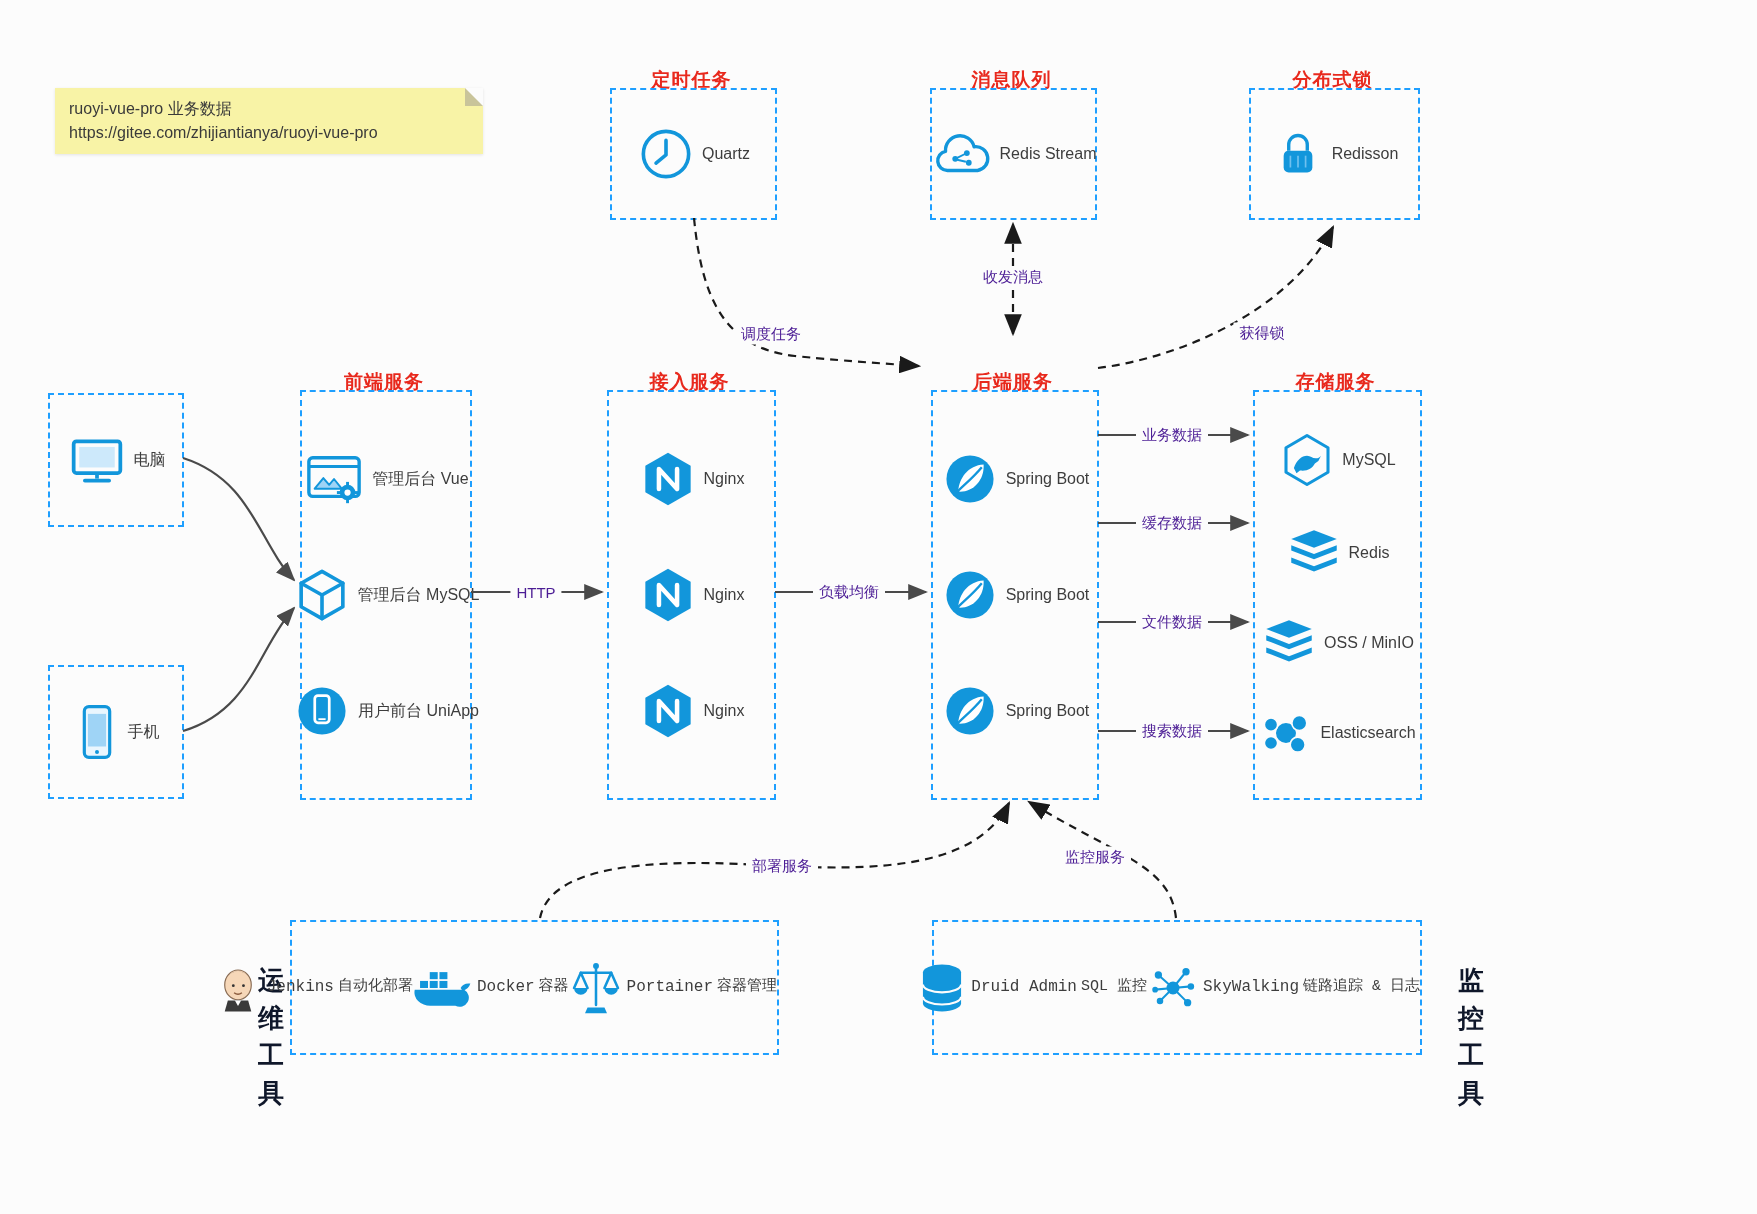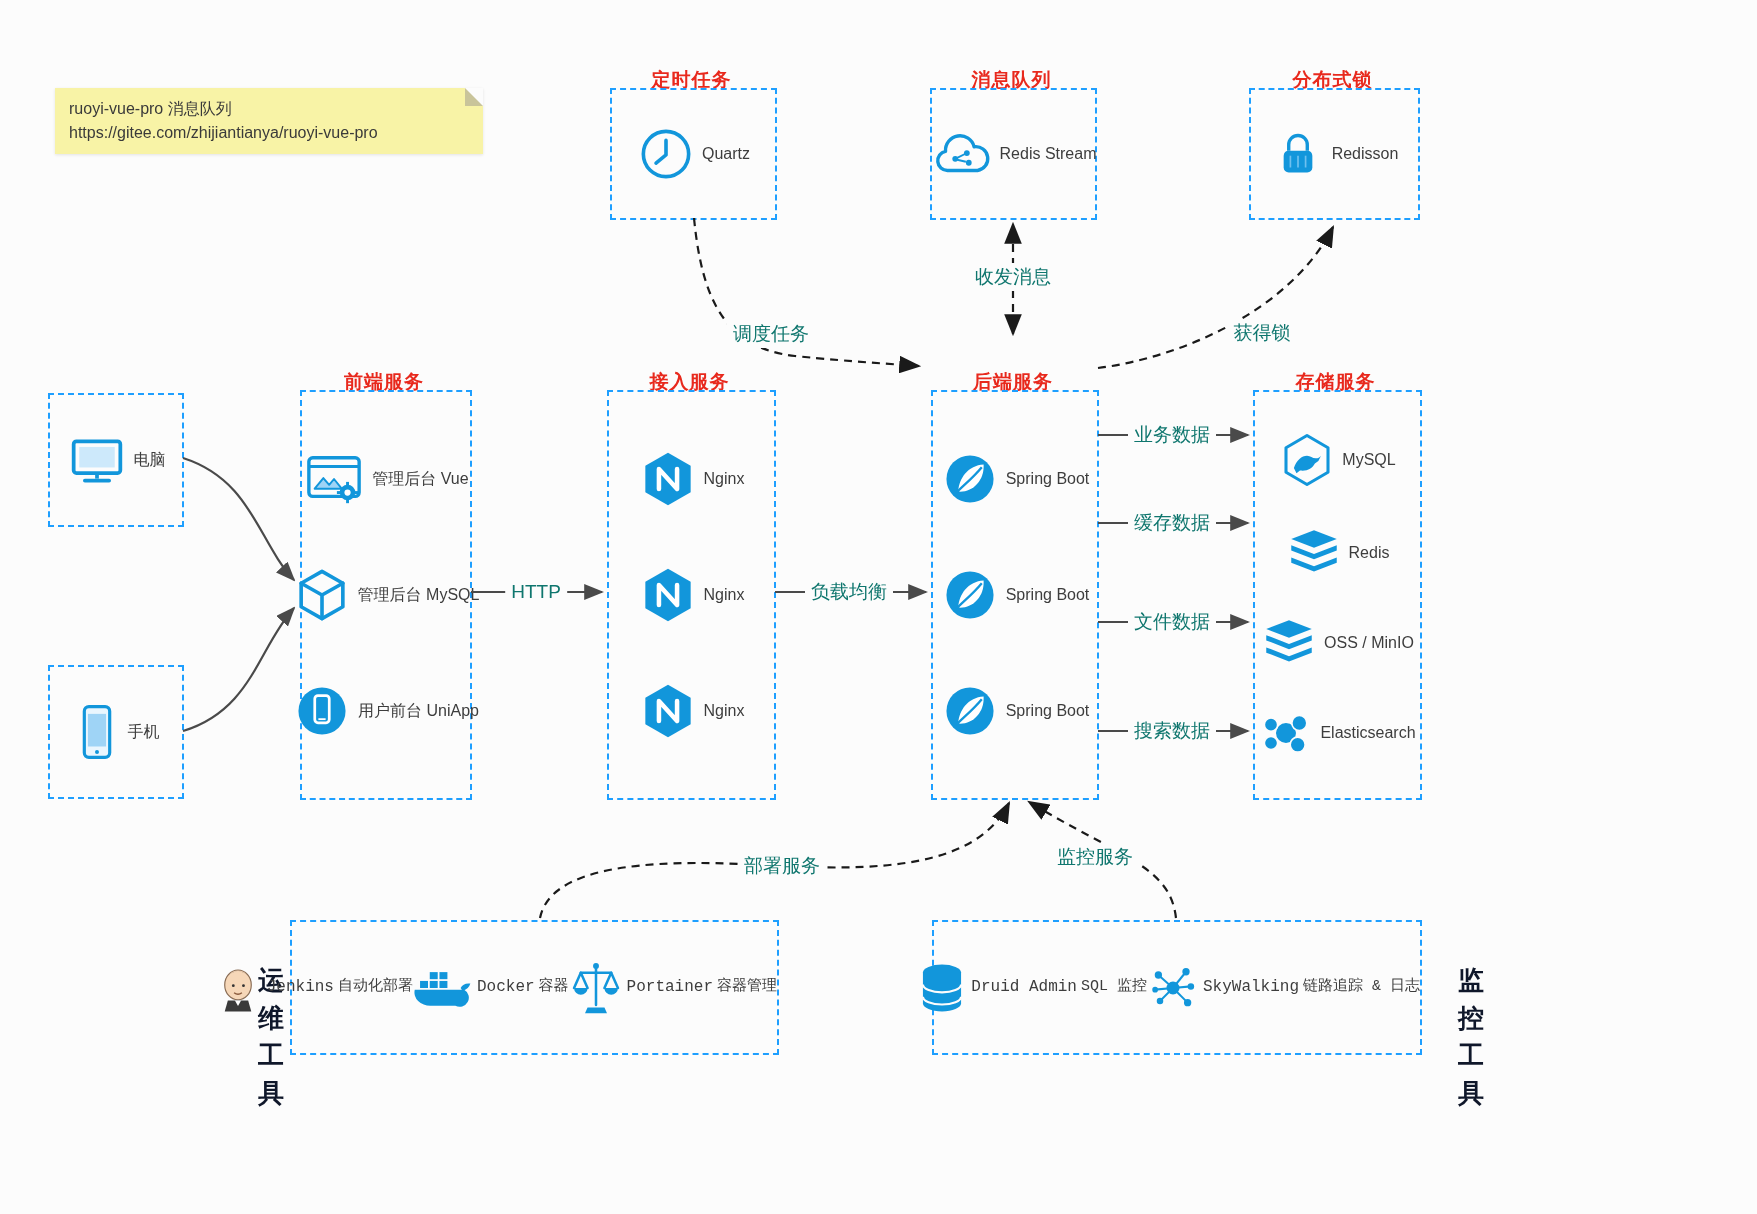--- a/index.html
+++ b/index.html
@@ -18,29 +18,29 @@
         text-align:right;z-index:2;}
   .vcol{display:flex;flex-direction:column;justify-content:space-evenly;align-items:center;}
   .hrow{display:flex;flex-direction:row;justify-content:flex-end;align-items:center;font-family:Liberation Mono, monospace;}
   .item{display:flex;flex-direction:row;align-items:center;gap:7px;}
   .icon{display:flex;align-items:center;justify-content:center;}
   .node-label{font-size:16px;color:#3d3d3d;text-align:center;line-height:1.35;white-space:nowrap;}
   .sub-label{font-size:15px;color:#3d3d3d;text-align:center;line-height:1.35;white-space:nowrap;}
 
   .overlay{position:absolute;left:0;top:0;z-index:5;pointer-events:none;}
   .edge-label{position:absolute;transform:translate(-50%,-50%);background:#fcfcfc;padding:1px 6px;
-        font-size:19px;color:#0f766e;white-space:nowrap;z-index:6;}
+        font-size:15px;color:#4c1d95;white-space:nowrap;z-index:6;}
 </style>
 </head>
 <body>
 
 <div class="canvas">
 
   <div class="note">
-    <div>ruoyi-vue-pro 消息队列</div>
+    <div>ruoyi-vue-pro 业务数据</div>
     <div>https://gitee.com/zhijiantianya/ruoyi-vue-pro</div>
   </div>
 
   <div class="box-title" style="left:610px;top:50px;width:163px">定时任务</div>
   <div class="dashed-box vcol" style="left:610px;top:88px;width:163px;height:128px">
     <div class="item">
       <span class="icon">
         <svg width="58" height="58" viewBox="0 0 64 64">
             <circle cx="32" cy="32" r="25" fill="none" stroke="#1296db" stroke-width="4"></circle>
             <path d="M32 17 V33 L21 42" fill="none" stroke="#1296db" stroke-width="4" stroke-linecap="round" stroke-linejoin="round"></path>

